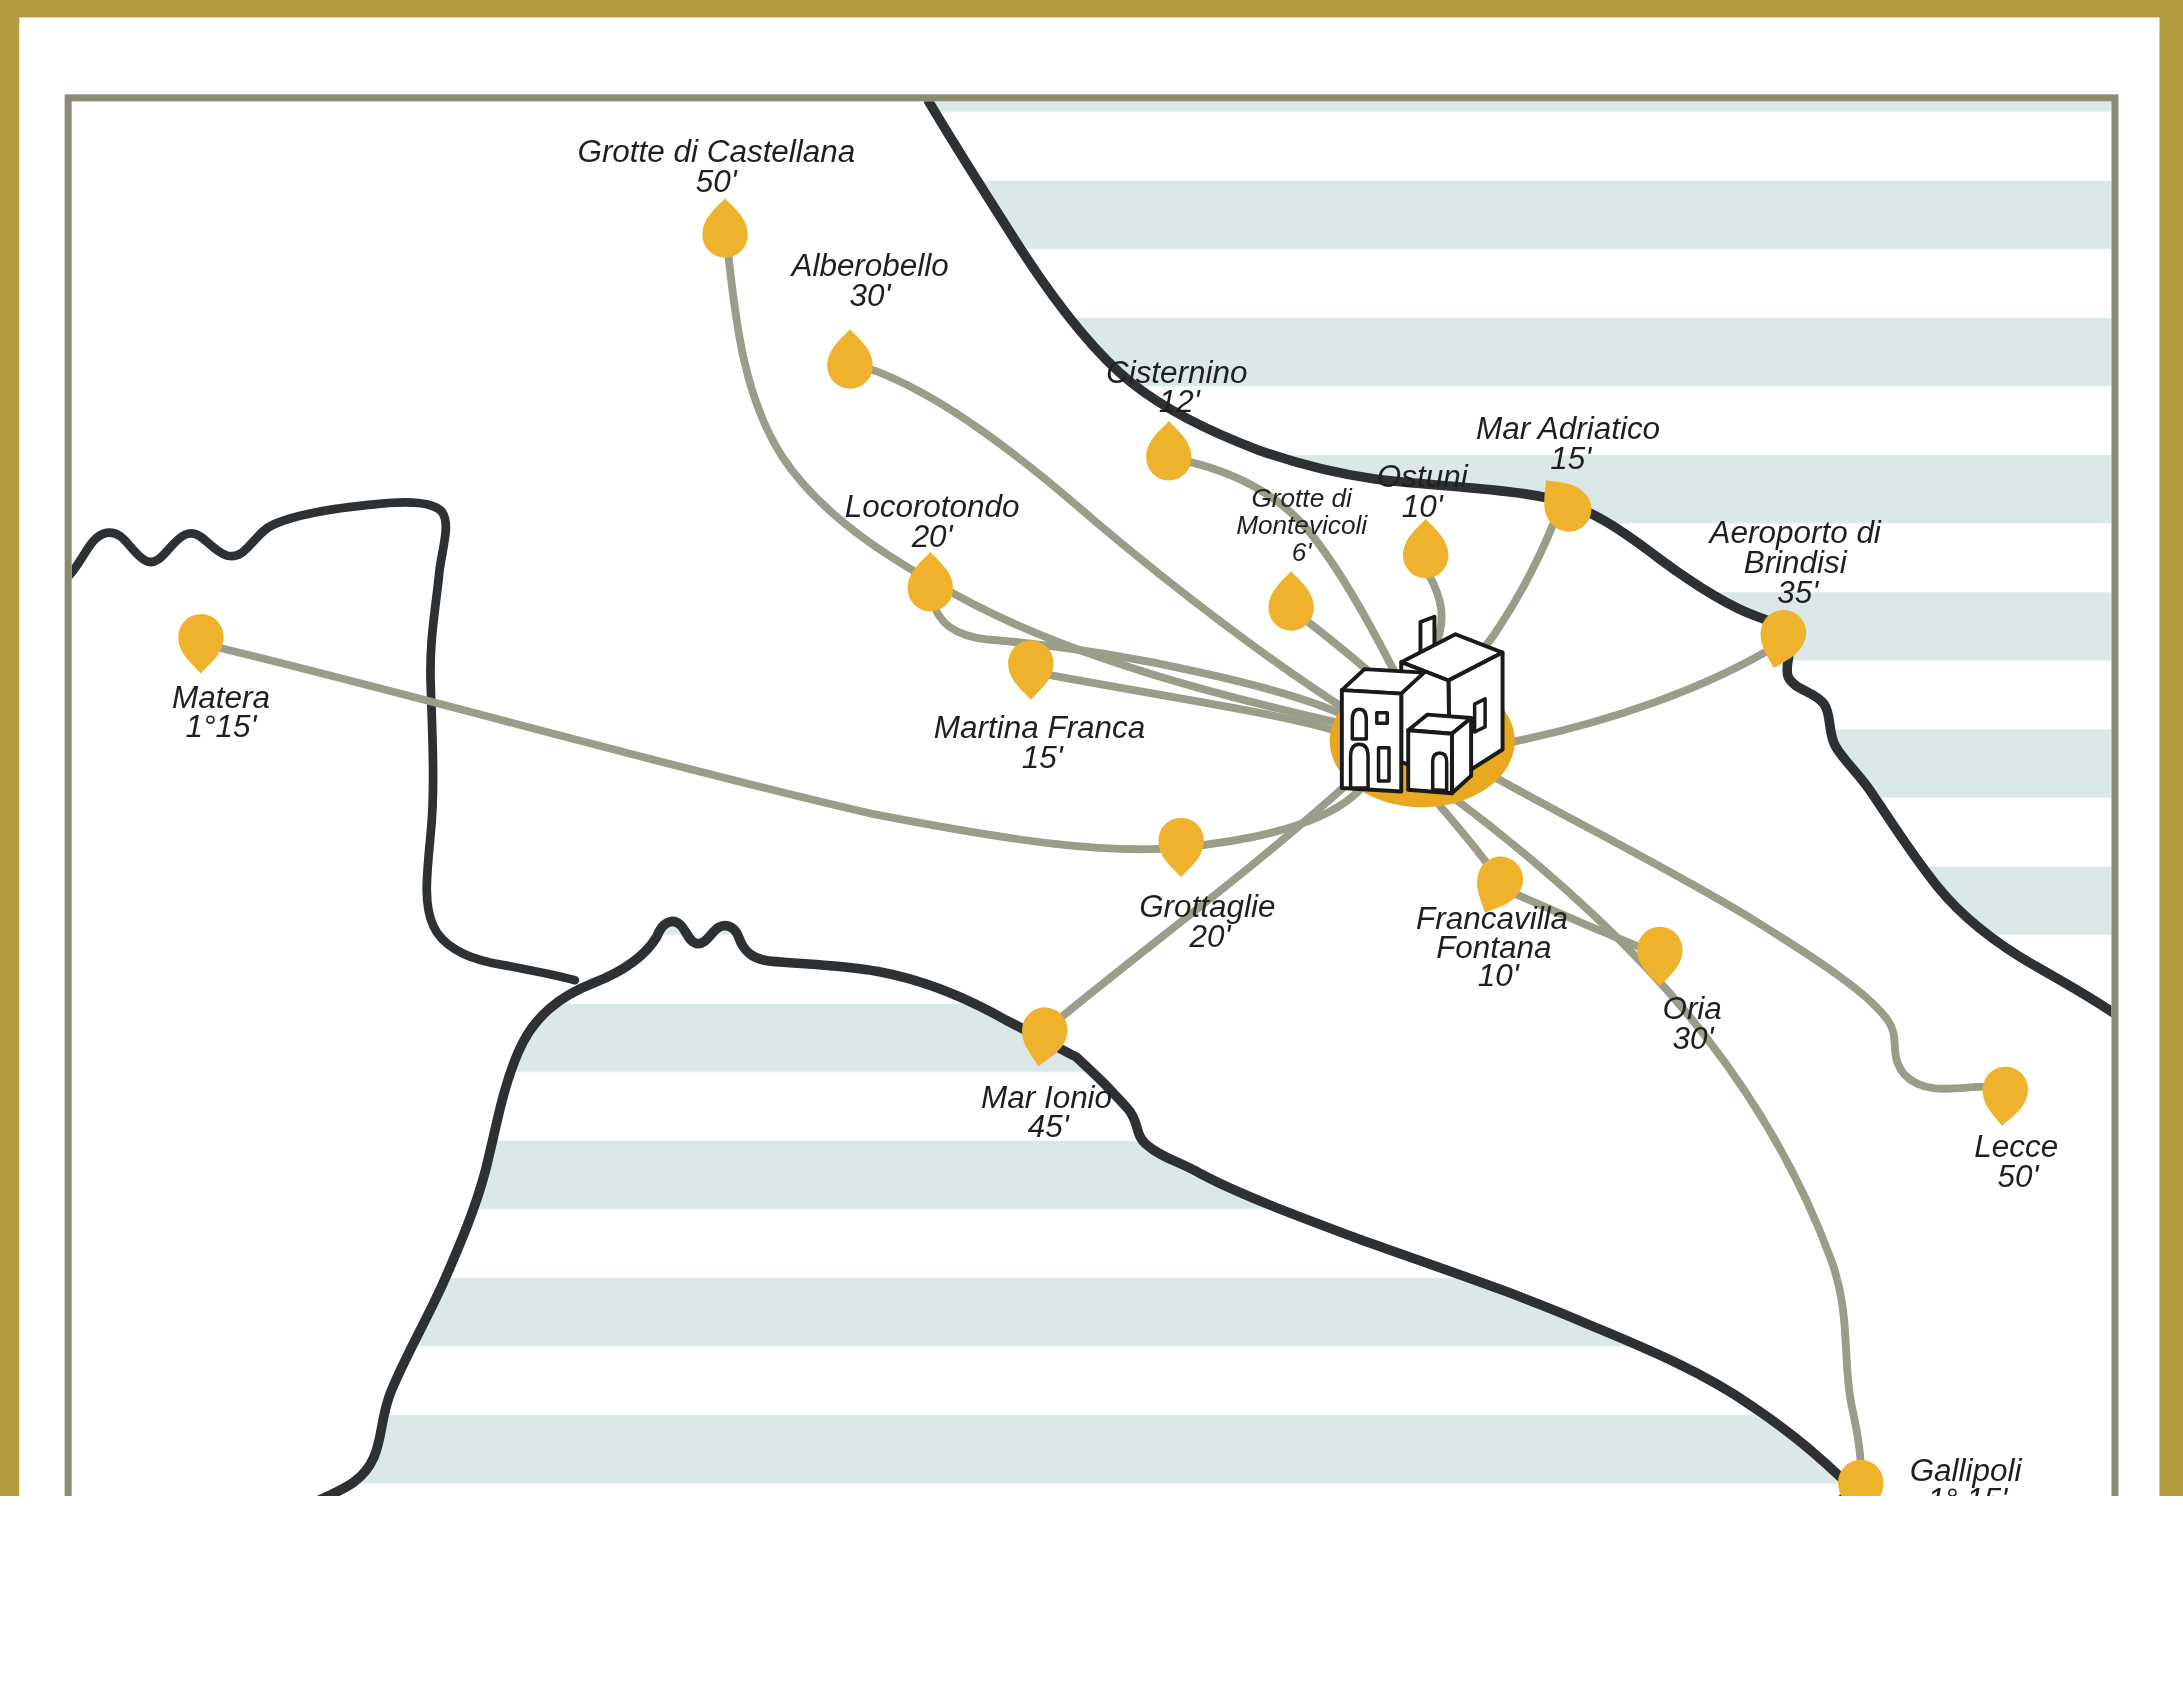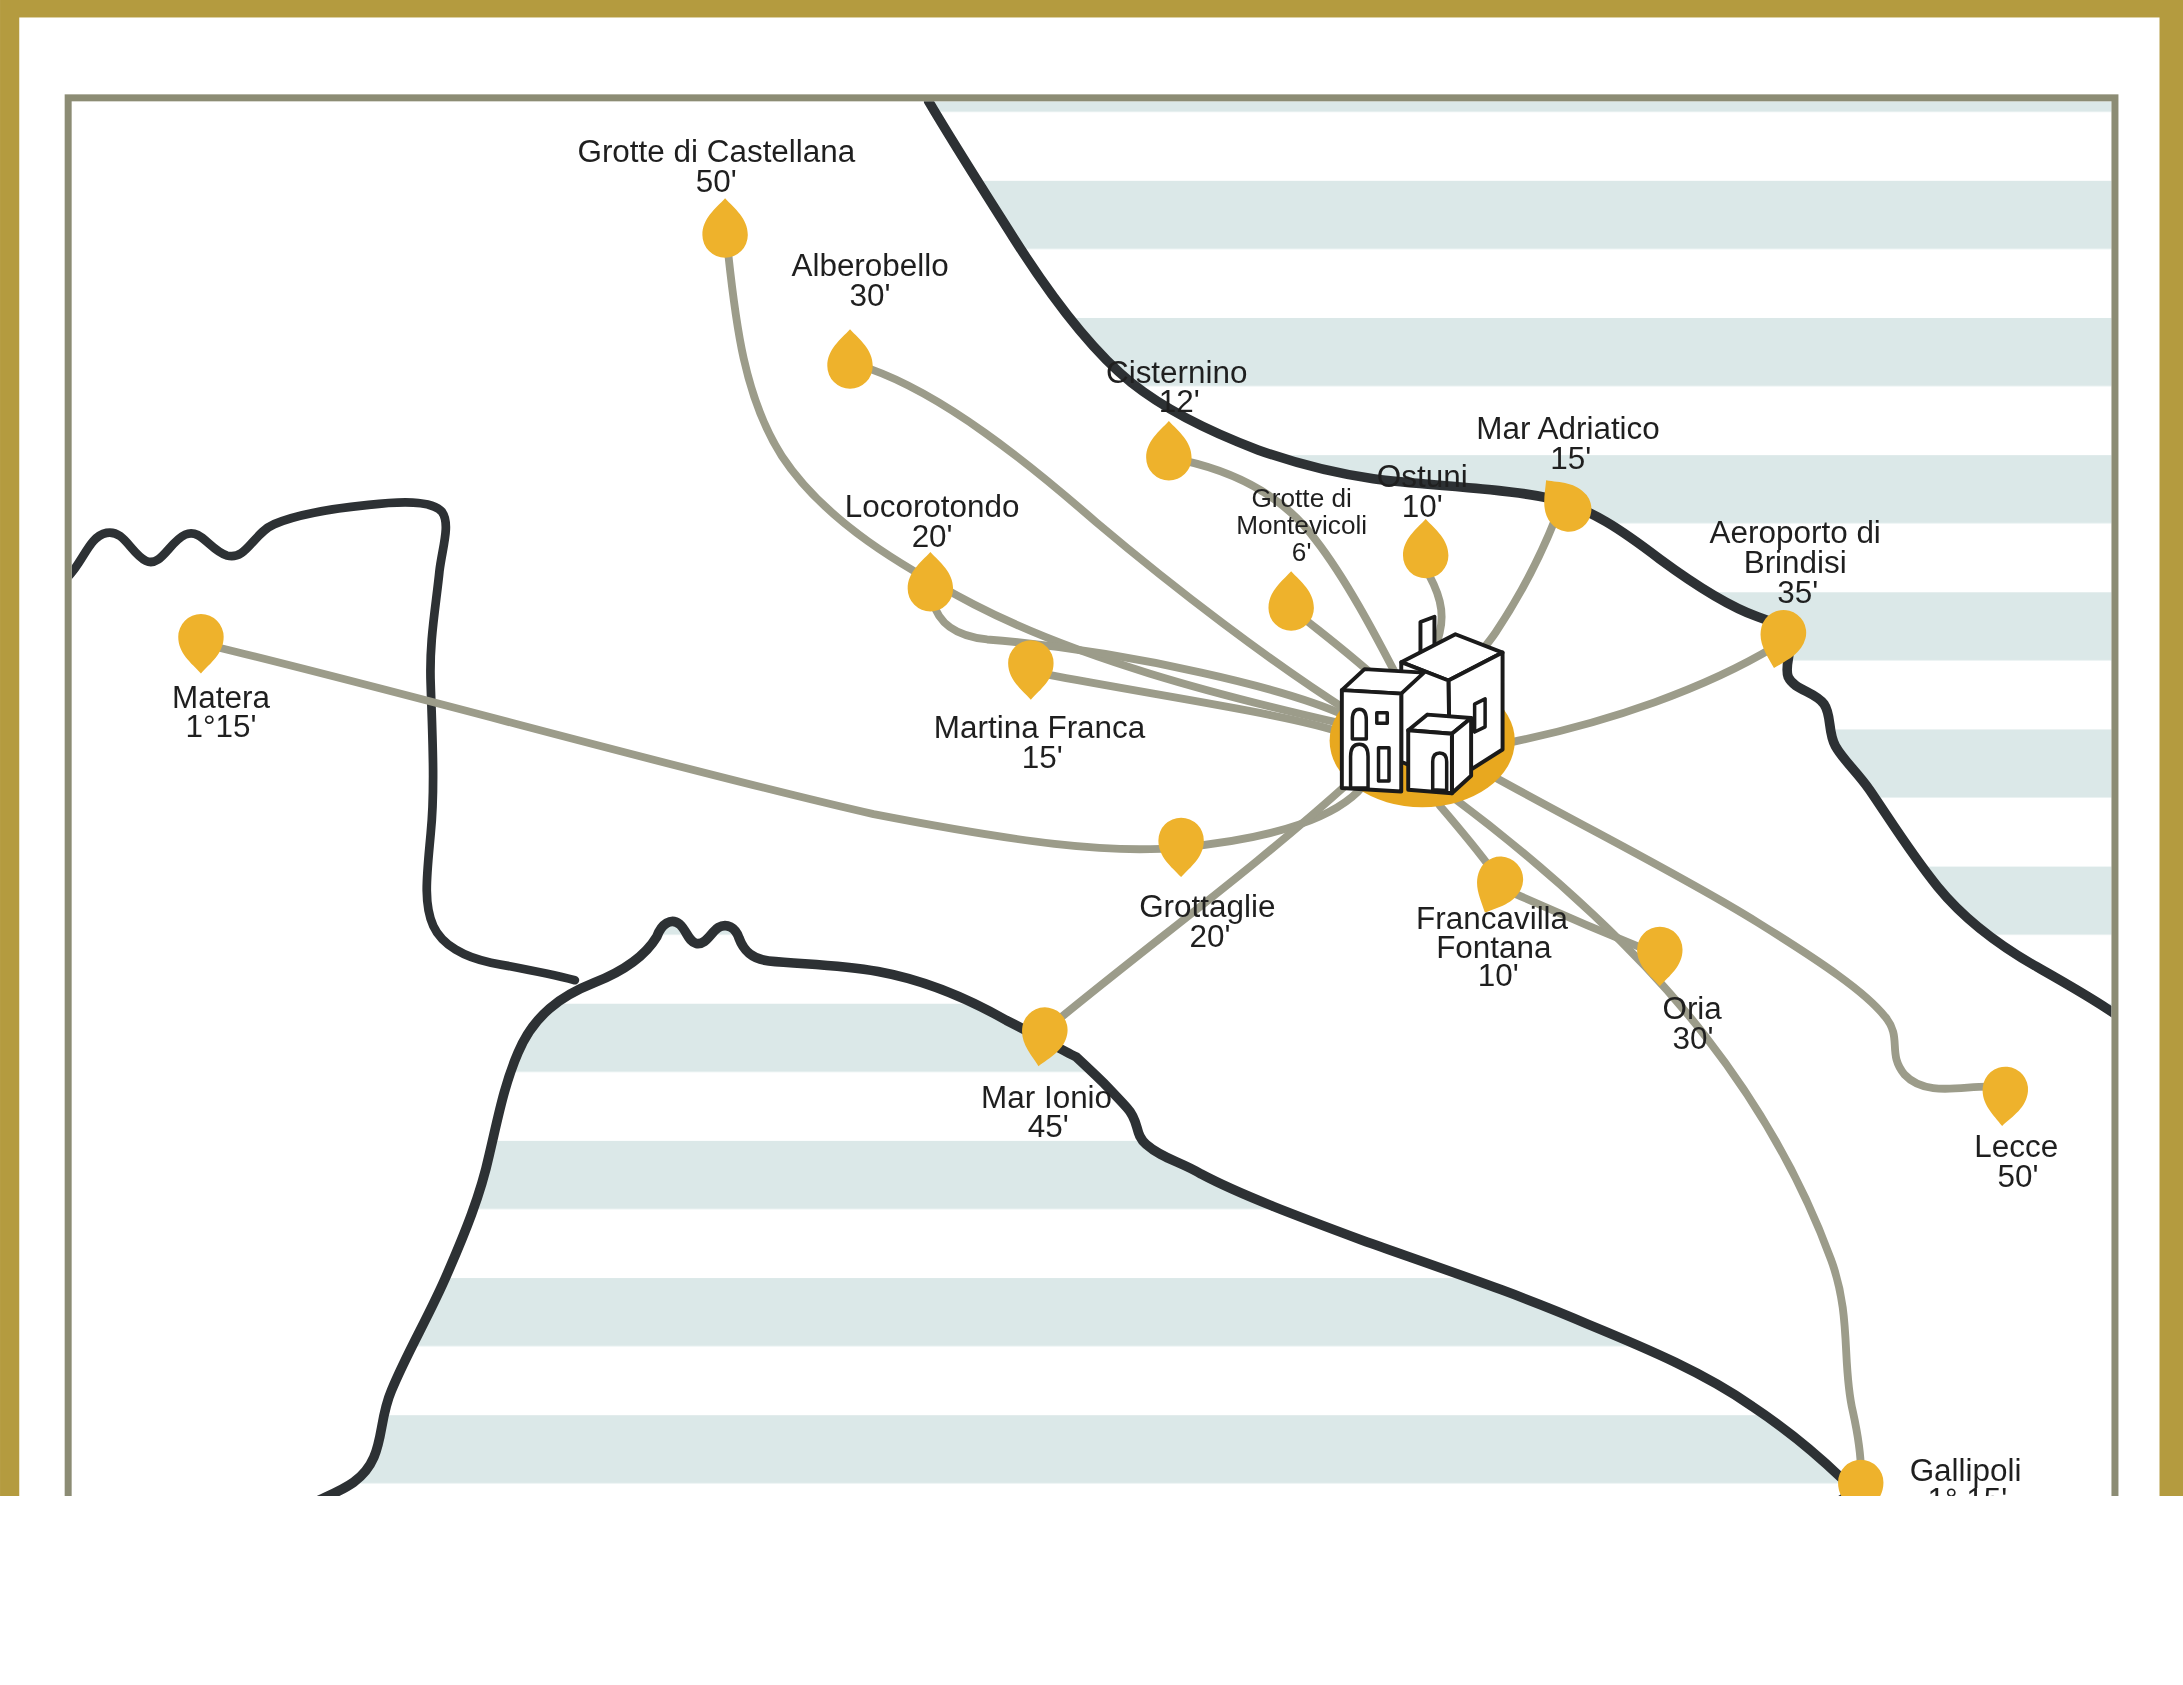--- a/index.html
+++ b/index.html
@@ -1,16 +1,16 @@
 <!DOCTYPE html>
 <html style="--gold_border: #b49b3f; --frame: #8c8c74; --sea_stripe: #dbe8e8; --land: #ffffff; --coastline: #2d3134; --road: #9c9c8a; --marker: #eeb22c; --hub: #e8a81f; --text: #1f1f1f; --building_outline: #1a1a1a;font-size:14px"><head>
 <meta charset="utf-8">
 <style>
   html,body{margin:0;padding:0;background:#fff;overflow:hidden;}
-  .stage{width:2184px;height:1496px;position:relative;}
+  .stage{width:2184px;height:1496px;position:relative;font-style:italic;}
   svg{display:block;}
   .sea{fill:url(#stripes);}
   .coast{fill:none;stroke:var(--coastline);stroke-width:11;stroke-linejoin:round;stroke-linecap:round;}
   .border-line{fill:none;stroke:var(--coastline);stroke-width:10;stroke-linejoin:round;stroke-linecap:round;}
   .road{fill:none;stroke:var(--road);stroke-width:9;stroke-linecap:round;}
   .pin{fill:var(--marker);}
   .lbl{font-family:"Liberation Sans",sans-serif;font-size:36px;fill:var(--text);text-anchor:middle;}
   .lbl.small{font-size:30px;}
   .hub-ellipse{fill:var(--hub);}
   .bld{fill:#fff;stroke:var(--building_outline);stroke-width:4.5;stroke-linejoin:round;}

